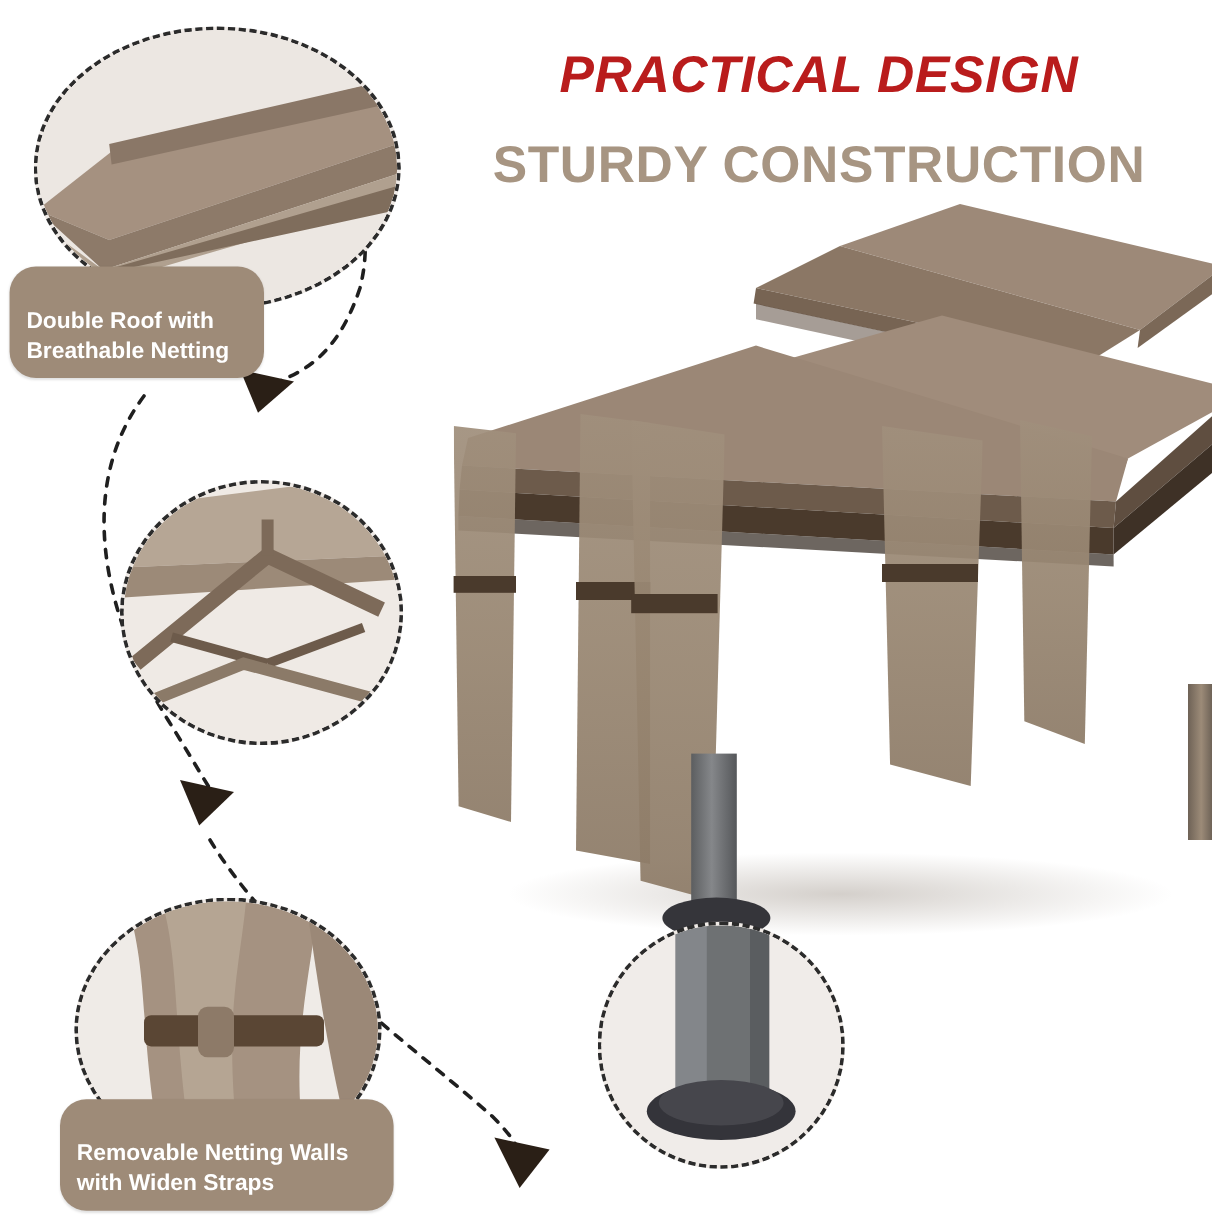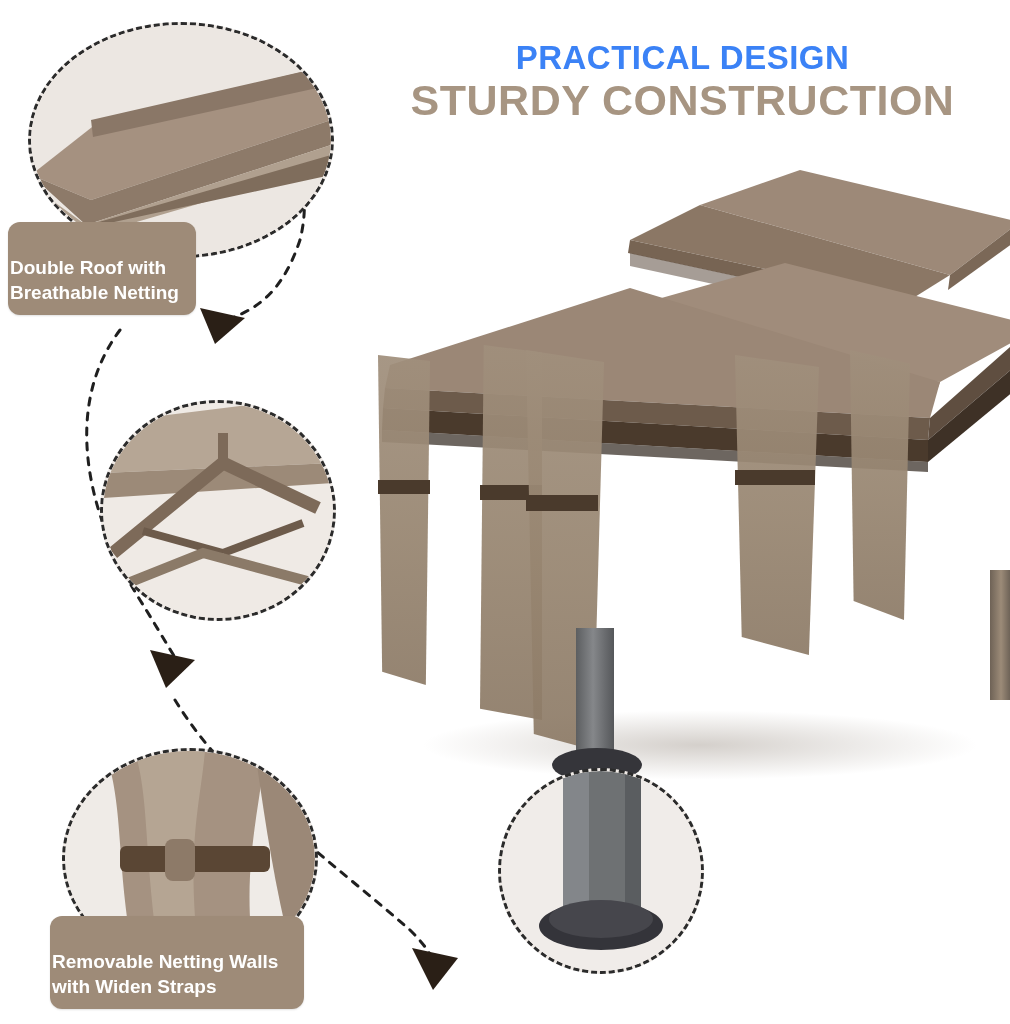--- a/index.html
+++ b/index.html
@@ -20,34 +20,36 @@
 
   
   .headline {
     position: absolute;
     left: 370px;
     top: 40px;
     width: 625px;
     text-align: center;
   }
   .headline .line1 {
-    font-size: 33px;
+    font-size: 43px;
     font-weight: bold;
-    color: #3b82f6;
+    color: #b91c1c;
     letter-spacing: 0.5px;
     line-height: 1.08;
     white-space: nowrap;
+    font-style: italic;
   }
   .headline .line2 {
     font-size: 43px;
     font-weight: bold;
     color: #a79582;
     letter-spacing: 0.5px;
     line-height: 1.12;
     white-space: nowrap;
+    margin-top: 28px;
   }
 
   
   .gazebo-stage {
     position: absolute;
     left: 330px;
     top: 150px;
     width: 690px;
     height: 700px;
   }
@@ -69,22 +71,22 @@
   .curtain {
     background: linear-gradient(180deg, #a08f7c 0%, #978570 55%, #8d7b67 100%);
     opacity: 0.93;
   }
 
   
   .callout {
     position: absolute;
     background: #9e8b78;
     color: #ffffff;
-    border-radius: 12px;
-    padding: 10px 2px;
+    border-radius: 22px;
+    padding: 10px 14px;
     font-size: 19px;
     font-weight: bold;
     line-height: 1.28;
     box-shadow: 0 1px 2px rgba(0,0,0,0.12);
     white-space: pre-line;
   }
 
   
   .detail-circle {
     position: absolute;

